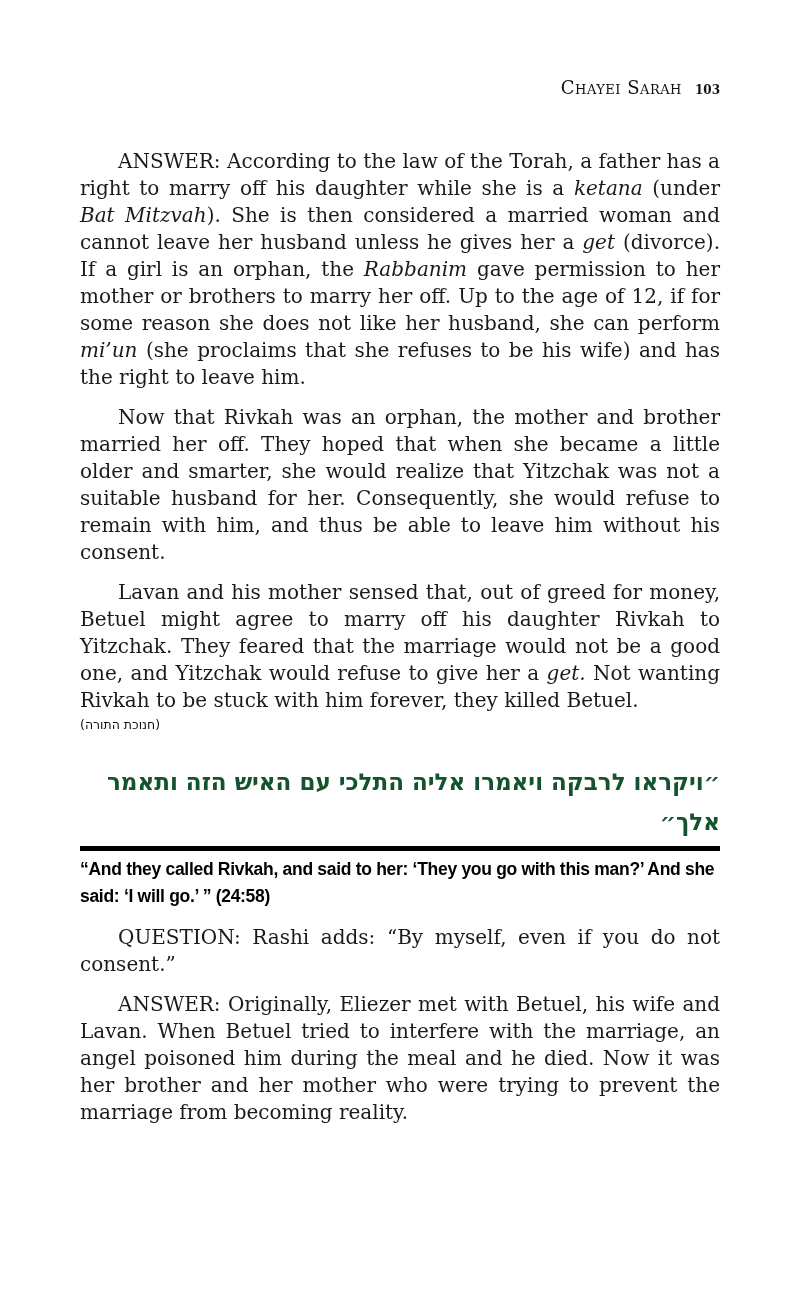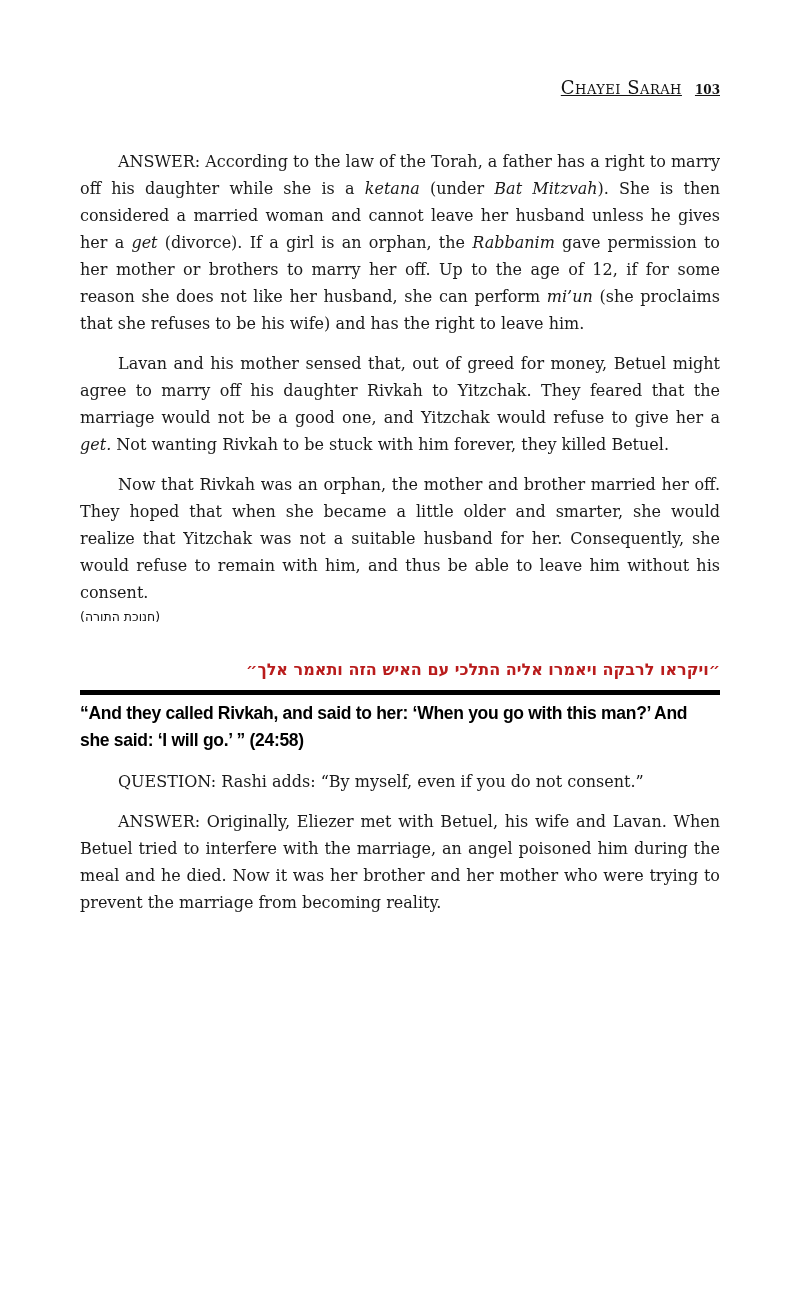--- a/index.html
+++ b/index.html
@@ -22,35 +22,34 @@
   }
   
   .running-head {
     display: flex;
     justify-content: flex-end;
     align-items: baseline;
     font-family: "DejaVu Serif", "Liberation Serif", serif;
     font-size: 18px;
     line-height: 20px;
     color: #111;
-    text-decoration: underline;
   }
   .running-head .parsha {
     font-variant-caps: small-caps;
     letter-spacing: 0.5px;
   }
   .running-head .pnum {
     font-weight: bold;
     margin-left: 13px;
     font-size: 12px;
   }
   
   .text-block {
     font-family: "DejaVu Serif", "Liberation Serif", serif;
-    font-size: 16px;
+    font-size: 20px;
     line-height: 27px;
     text-align: justify;
     color: #1a1a1a;
   }
   .text-block p.para {
     margin: 13px 0 0 0;
     text-indent: 38px;
   }
   #part1 { margin-top: 48px; }
   #part1 p.para:first-child { margin-top: 0; }
@@ -68,23 +67,23 @@
   }
   
   .section-heading {
     margin-top: 29px;
   }
   .hebrew-heading {
     direction: rtl;
     text-align: right;
     font-family: "DejaVu Sans", sans-serif;
     font-weight: bold;
-    font-size: 16px;
-    line-height: 32px;
-    color: #b91c1c;
+    font-size: 23px;
+    line-height: 40px;
+    color: #14532d;
   }
   .heading-rule {
     height: 5px;
     background: #000;
     margin-top: 4px;
   }
   .verse-translation {
     font-family: "Liberation Sans", "DejaVu Sans", sans-serif;
     font-weight: bold;
     font-size: 17.5px;
@@ -101,30 +100,30 @@
 
 <div class="page">
 
   <div class="running-head">
     <span class="parsha">Chayei Sarah</span>
     <span class="pnum">103</span>
   </div>
 
   <div id="part1" class="text-block">
       <p class="para"><span>ANSWER: According to the law of the Torah, a father has a right to marry off his daughter while she is a </span><i>ketana</i><span> (under </span><i>Bat Mitzvah</i><span>). She is then considered a married woman and cannot leave her husband unless he gives her a </span><i>get</i><span> (divorce). If a girl is an orphan, the </span><i>Rabbanim</i><span> gave permission to her mother or brothers to marry her off. Up to the age of 12, if for some reason she does not like her husband, she can perform </span><i>mi’un</i><span> (she proclaims that she refuses to be his wife) and has the right to leave him.</span></p>
+      <p class="para"><span>Now that Rivkah was an orphan, the mother and brother married her off. They hoped that when she became a little older and smarter, she would realize that Yitzchak was not a suitable husband for her. Consequently, she would refuse to remain with him, and thus be able to leave him without his consent.</span></p>
       <p class="para"><span>Lavan and his mother sensed that, out of greed for money, Betuel might agree to marry off his daughter Rivkah to Yitzchak. They feared that the marriage would not be a good one, and Yitzchak would refuse to give her a </span><i>get.</i><span> Not wanting Rivkah to be stuck with him forever, they killed Betuel.</span></p>
-      <p class="para"><span>Now that Rivkah was an orphan, the mother and brother married her off. They hoped that when she became a little older and smarter, she would realize that Yitzchak was not a suitable husband for her. Consequently, she would refuse to remain with him, and thus be able to leave him without his consent.</span></p>
     </div>
 
   <div class="citation">(חנוכת התורה)</div>
 
   <div class="section-heading">
     <div class="hebrew-heading">״ויקראו לרבקה ויאמרו אליה התלכי עם האיש הזה ותאמר אלך״</div>
     <div class="heading-rule"></div>
-    <div class="verse-translation">“And they called Rivkah, and said to her: ‘When you go with this man?’ And she said: ‘I will go.’ ” (24:58)</div>
+    <div class="verse-translation">“And they called Rivkah, and said to her: ‘They you go with this man?’ And she said: ‘I will go.’ ” (24:58)</div>
   </div>
 
   <div id="part2" class="text-block">
       <p class="para"><span>QUESTION: Rashi adds: “By myself, even if you do not consent.”</span></p>
       <p class="para"><span>ANSWER: Originally, Eliezer met with Betuel, his wife and Lavan. When Betuel tried to interfere with the marriage, an angel poisoned him during the meal and he died. Now it was her brother and her mother who were trying to prevent the marriage from becoming reality.</span></p>
     </div>
 
 </div>
 
 </body></html>

